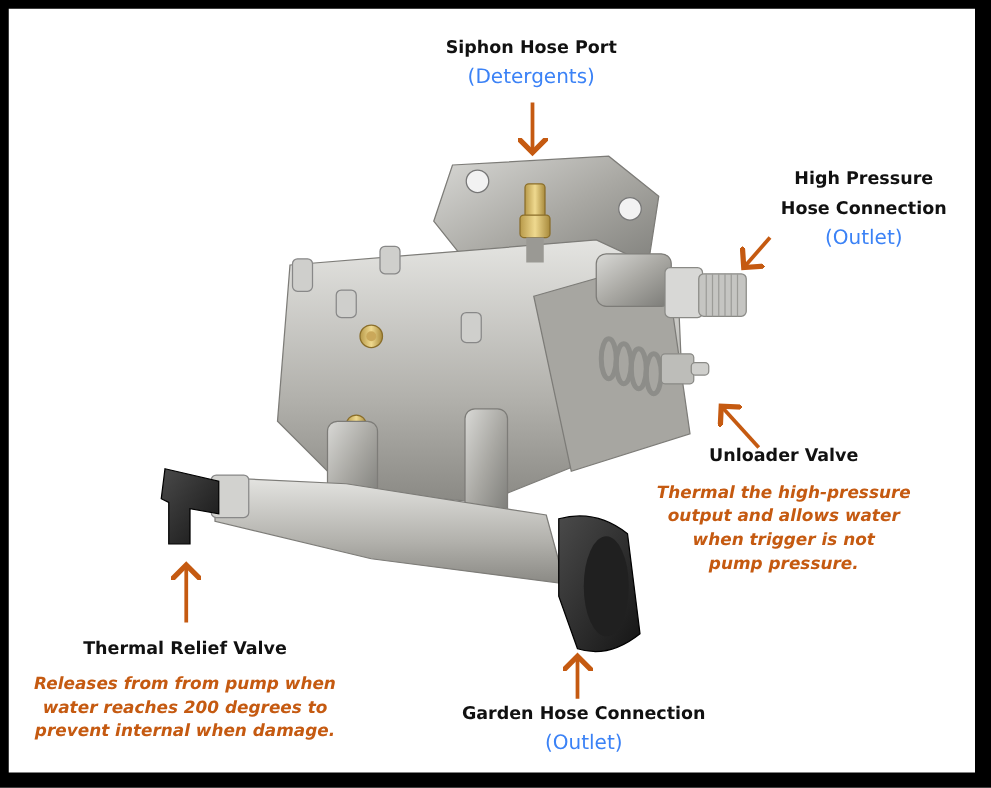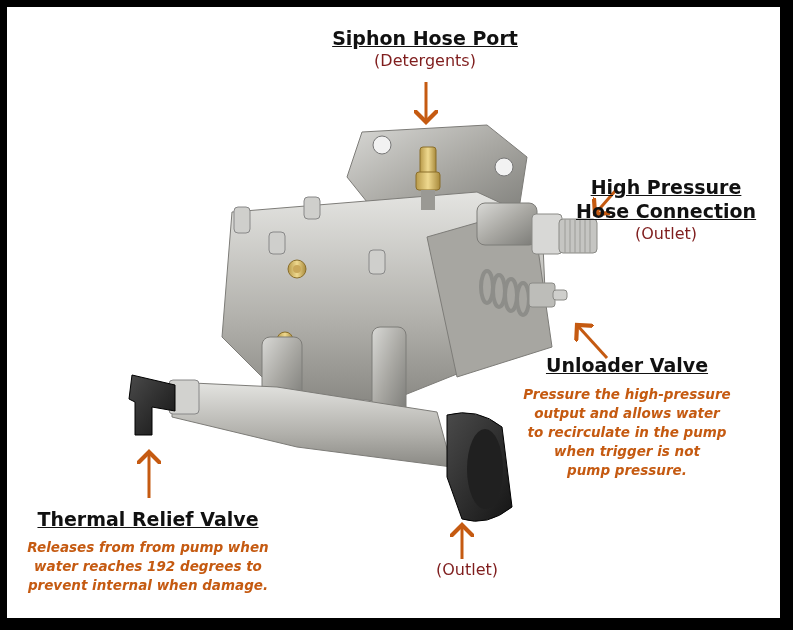--- a/index.html
+++ b/index.html
@@ -3,22 +3,22 @@
 <meta charset="utf-8">
 <style>
   * { box-sizing: border-box; margin: 0; padding: 0; }
   html, body { width: 793px; height: 630px; overflow: hidden; background: #000; }
   body { font-family: "DejaVu Sans", "Liberation Sans", sans-serif; }
   .frame {
     position: absolute; left: 7px; top: 7px; width: 773px; height: 611px;
     background: #ffffff; overflow: hidden;
   }
   .label { position: absolute; text-align: center; color: #111; }
-  .title { font-weight: bold; font-size: 19px; line-height: 24px; white-space: nowrap; text-decoration: underline; }
-  .sub { font-size: 16px; line-height: 22px; white-space: nowrap; color: #7f1d1d; }
+  .title { font-weight: bold; font-size: 14px; line-height: 24px; white-space: nowrap; }
+  .sub { font-size: 16px; line-height: 22px; white-space: nowrap; color: #3b82f6; }
   .desc {
     font-weight: bold; font-style: italic; font-size: 13.5px; line-height: 19px;
     color: #c55a11; white-space: nowrap;
   }
   svg.arrows { position: absolute; left: 0; top: 0; }
   svg.pump { position: absolute; left: 0; top: 0; }
 </style>
 </head>
 <body>
 
@@ -116,41 +116,41 @@
       <line x1="142" y1="491" x2="142" y2="445" marker-end="url(#ah)"></line>
       <line x1="455" y1="552" x2="455" y2="518" marker-end="url(#ah)"></line>
     </g>
   </svg>
 
   <div class="label" style="left:318px; top:19px; width:200px;">
     <div class="title">Siphon Hose Port</div>
     <div class="sub">(Detergents)</div>
   </div>
 
-  <div class="label" style="left:569px; top:124px; width:180px;margin-top:44px;">
+  <div class="label" style="left:594px; top:124px; width:180px;">
     <div class="title">High Pressure</div>
     <div class="title">Hose Connection</div>
     <div class="sub">(Outlet)</div>
   </div>
 
   <div class="label" style="left:505px; top:346px; width:230px;">
     <div class="title">Unloader Valve</div>
     <div style="height:8px"></div>
-    <div class="desc">Pressure the high-pressure</div>
+    <div class="desc">Thermal the high-pressure</div>
     <div class="desc">output and allows water</div>
-    <div class="desc">to recirculate in the pump</div>
     <div class="desc">when trigger is not</div>
     <div class="desc">pump pressure.</div>
   </div>
 
   <div class="label" style="left:6px; top:500px; width:270px;">
     <div class="title">Thermal Relief Valve</div>
     <div style="height:7px"></div>
     <div class="desc">Releases from from pump when</div>
-    <div class="desc">water reaches 192 degrees to</div>
+    <div class="desc">water reaches 200 degrees to</div>
     <div class="desc">prevent internal when damage.</div>
   </div>
 
   <div class="label" style="left:320px; top:552px; width:280px;">
+    <div class="title">Garden Hose Connection</div>
     <div class="sub">(Outlet)</div>
   </div>
 
 </div>
 
 </body></html>

